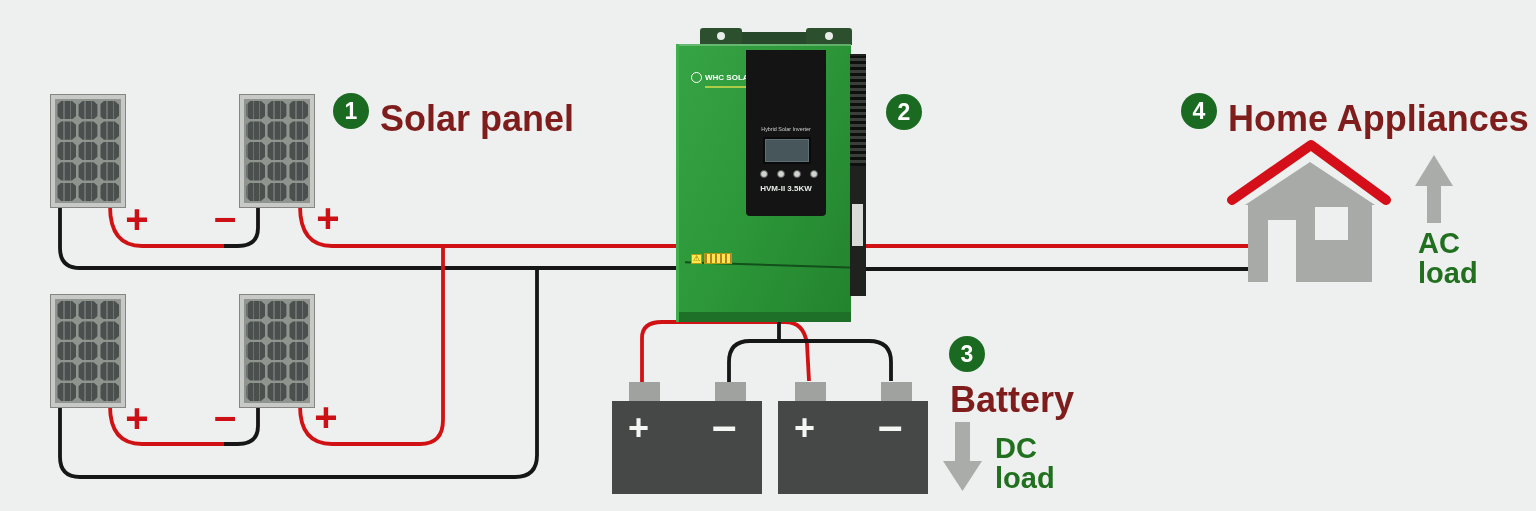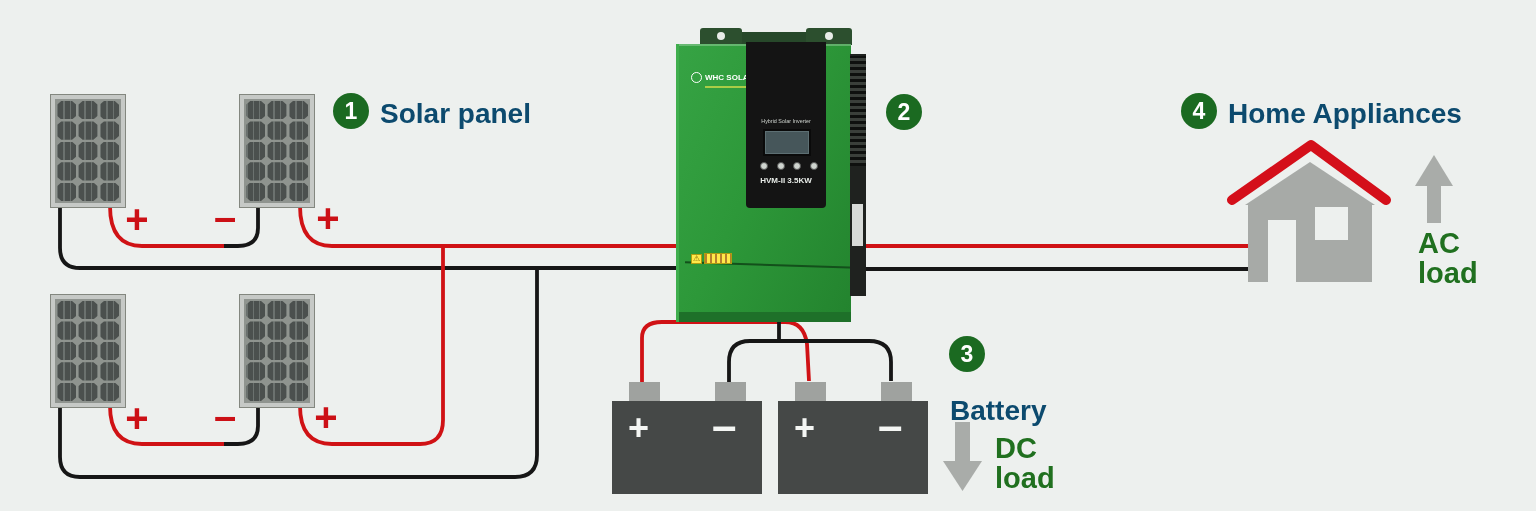--- a/index.html
+++ b/index.html
@@ -14,32 +14,32 @@
   
   .panel{position:absolute;width:76px;height:114px;background:#c6c9c6;border:1px solid #83877f;box-sizing:border-box;z-index:2;}
   .panel-inner{position:absolute;inset:4px;background:#8f948f;display:grid;grid-template-columns:repeat(3,1fr);grid-template-rows:repeat(5,1fr);gap:2px;padding:2px;box-sizing:border-box;}
   .cell{background-color:#4b504e;background-image:repeating-linear-gradient(90deg,rgba(190,200,195,.28) 0 1.5px,transparent 1.5px 6.5px);clip-path:polygon(22% 0,78% 0,100% 20%,100% 80%,78% 100%,22% 100%,0 80%,0 20%);}
 
   
   .pol{position:absolute;z-index:3;color:#cc1016;font-weight:bold;font-size:40px;transform:translate(-50%,-54%);}
 
   
   .badge{position:absolute;z-index:3;width:36px;height:36px;border-radius:50%;background:#1b6a21;color:#fff;font-size:23px;font-weight:bold;display:flex;align-items:center;justify-content:center;}
-  .step-label{position:absolute;z-index:3;color:#0c4a6e;font-size:28px;font-weight:bold;white-space:nowrap;}
+  .step-label{position:absolute;z-index:3;color:#7f1d1d;font-size:36px;font-weight:bold;white-space:nowrap;}
 
   
   .inverter{position:absolute;left:670px;top:26px;width:196px;height:286px;z-index:2;}
   .inv-bracket{position:absolute;left:30px;top:6px;width:152px;height:13px;background:#27482a;}
   .inv-tab{position:absolute;top:2px;height:17px;background:#2c4f2e;border-radius:3px;}
   .inv-tab .hole{position:absolute;left:50%;top:4px;transform:translateX(-50%);width:8px;height:8px;border-radius:50%;background:#e8ece8;}
   .inv-body{position:absolute;left:6px;top:18px;width:172px;height:278px;background:linear-gradient(115deg,#36a344 0%,#2d9839 45%,#23832e 100%);border-left:3px solid #3fae4d;box-shadow:inset 0 -10px 0 #1e7029,inset 0 2px 0 rgba(255,255,255,.25);}
   .inv-side{position:absolute;right:0;top:28px;width:16px;height:242px;background:#1f221f;}
   .inv-fins{position:absolute;left:0;top:2px;width:100%;height:110px;background:repeating-linear-gradient(0deg,#0e100e 0 3px,#3a3f3a 3px 6px);}
   .inv-side-label{position:absolute;left:2px;top:150px;width:11px;height:42px;background:#d8dbd8;}
-  .inv-display{position:absolute;left:76px;top:16px;width:80px;height:166px;background:#141414;border-radius:0 0 4px 4px;}
+  .inv-display{position:absolute;left:76px;top:24px;width:80px;height:166px;background:#141414;border-radius:0 0 4px 4px;}
   .inv-disp-header{position:absolute;left:0;top:76px;width:100%;text-align:center;color:#cfd4cf;font-size:6px;white-space:nowrap;transform:scale(.9);}
   .inv-lcd{position:absolute;left:17px;top:87px;width:44px;height:23px;background:#46565a;border:2px solid #0a0a0a;box-shadow:inset 0 0 0 1px #5d6f73;}
   .inv-buttons{position:absolute;left:14px;top:120px;width:58px;display:flex;justify-content:space-between;}
   .inv-buttons span{width:8px;height:8px;border-radius:50%;background:#cfd4cf;border:1px solid #555;box-sizing:border-box;}
   .inv-model{position:absolute;left:0;top:134px;width:100%;text-align:center;color:#e8ece8;font-size:8px;font-weight:bold;white-space:nowrap;}
   .inv-logo{position:absolute;left:12px;top:28px;display:flex;align-items:center;color:#fff;font-size:8px;font-weight:bold;white-space:nowrap;}
   .inv-logo .mark{display:inline-block;width:9px;height:9px;border:1px solid #fff;border-radius:50%;margin-right:3px;}
   .inv-logo-line{position:absolute;left:26px;top:42px;width:44px;height:2px;background:#c9d84a;opacity:.8;}
   .inv-seam{position:absolute;left:6px;top:220px;width:172px;height:2px;background:#13501b;transform:rotate(1.8deg);}
   .inv-warn{position:absolute;left:12px;top:209px;display:flex;align-items:center;z-index:3;}
@@ -179,21 +179,21 @@
 
   <div class="badge" style="left:333px;top:93px;">1</div>
   <div class="step-label" style="left:380px;top:98px;">Solar panel</div>
 
   <div class="badge" style="left:886px;top:94px;">2</div>
 
   <div class="badge" style="left:1181px;top:93px;">4</div>
   <div class="step-label" style="left:1228px;top:98px;">Home Appliances</div>
 
   <div class="badge" style="left:949px;top:336px;">3</div>
-  <div class="step-label" style="left:950px;top:379px;margin-top:16px;">Battery</div>
+  <div class="step-label" style="left:950px;top:379px;">Battery</div>
 
   <div class="inverter">
     <div class="inv-bracket"></div>
     <div class="inv-tab" style="left:30px;width:42px;">
         <span class="hole"></span>
       </div>
     <div class="inv-tab" style="left:136px;width:46px;">
         <span class="hole"></span>
       </div>
     <div class="inv-body">

